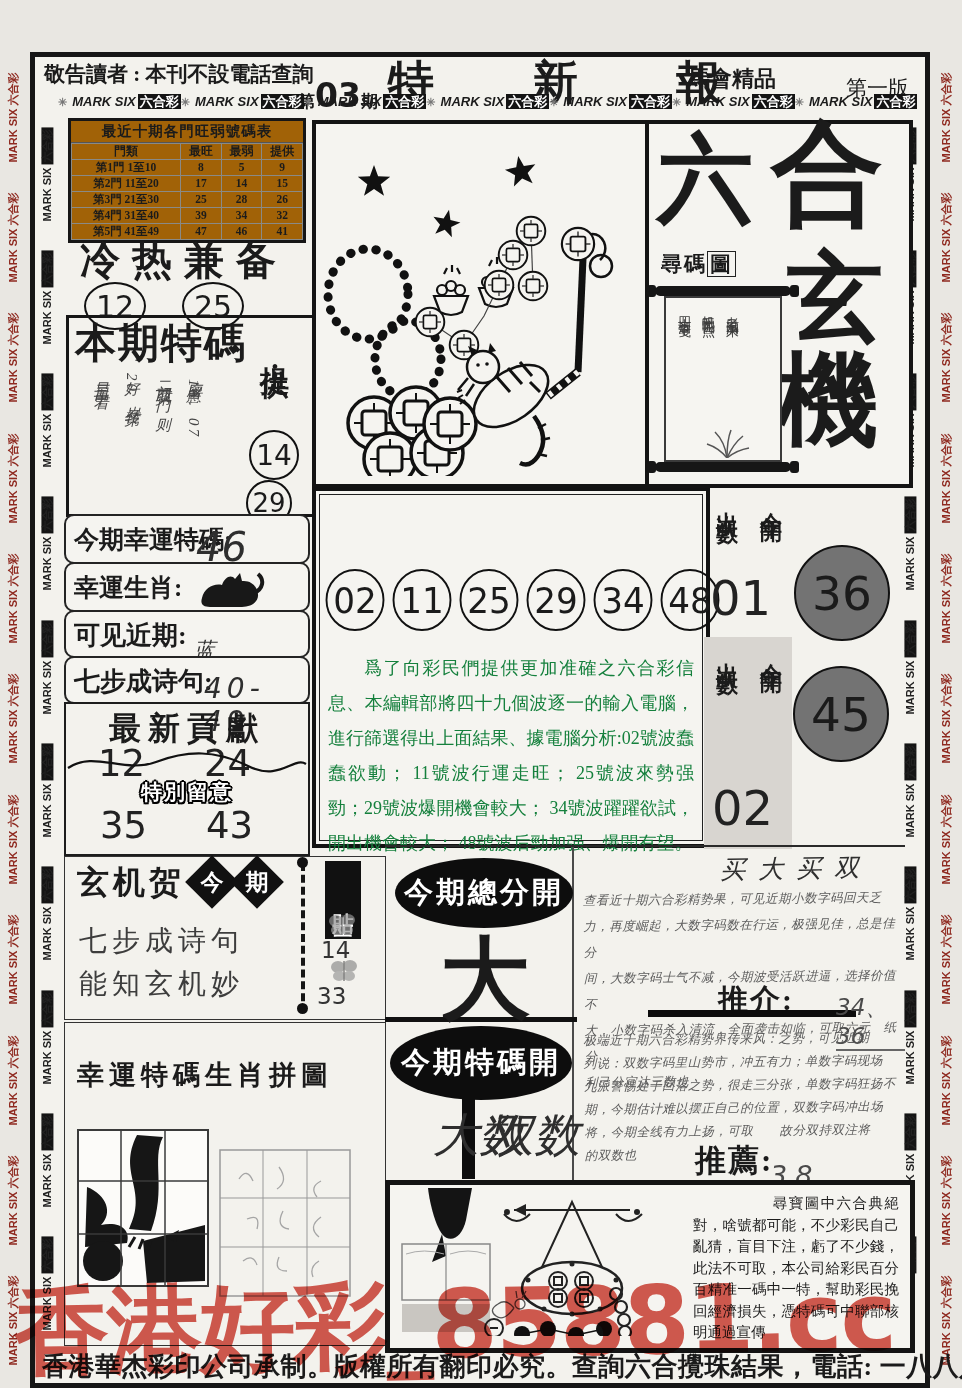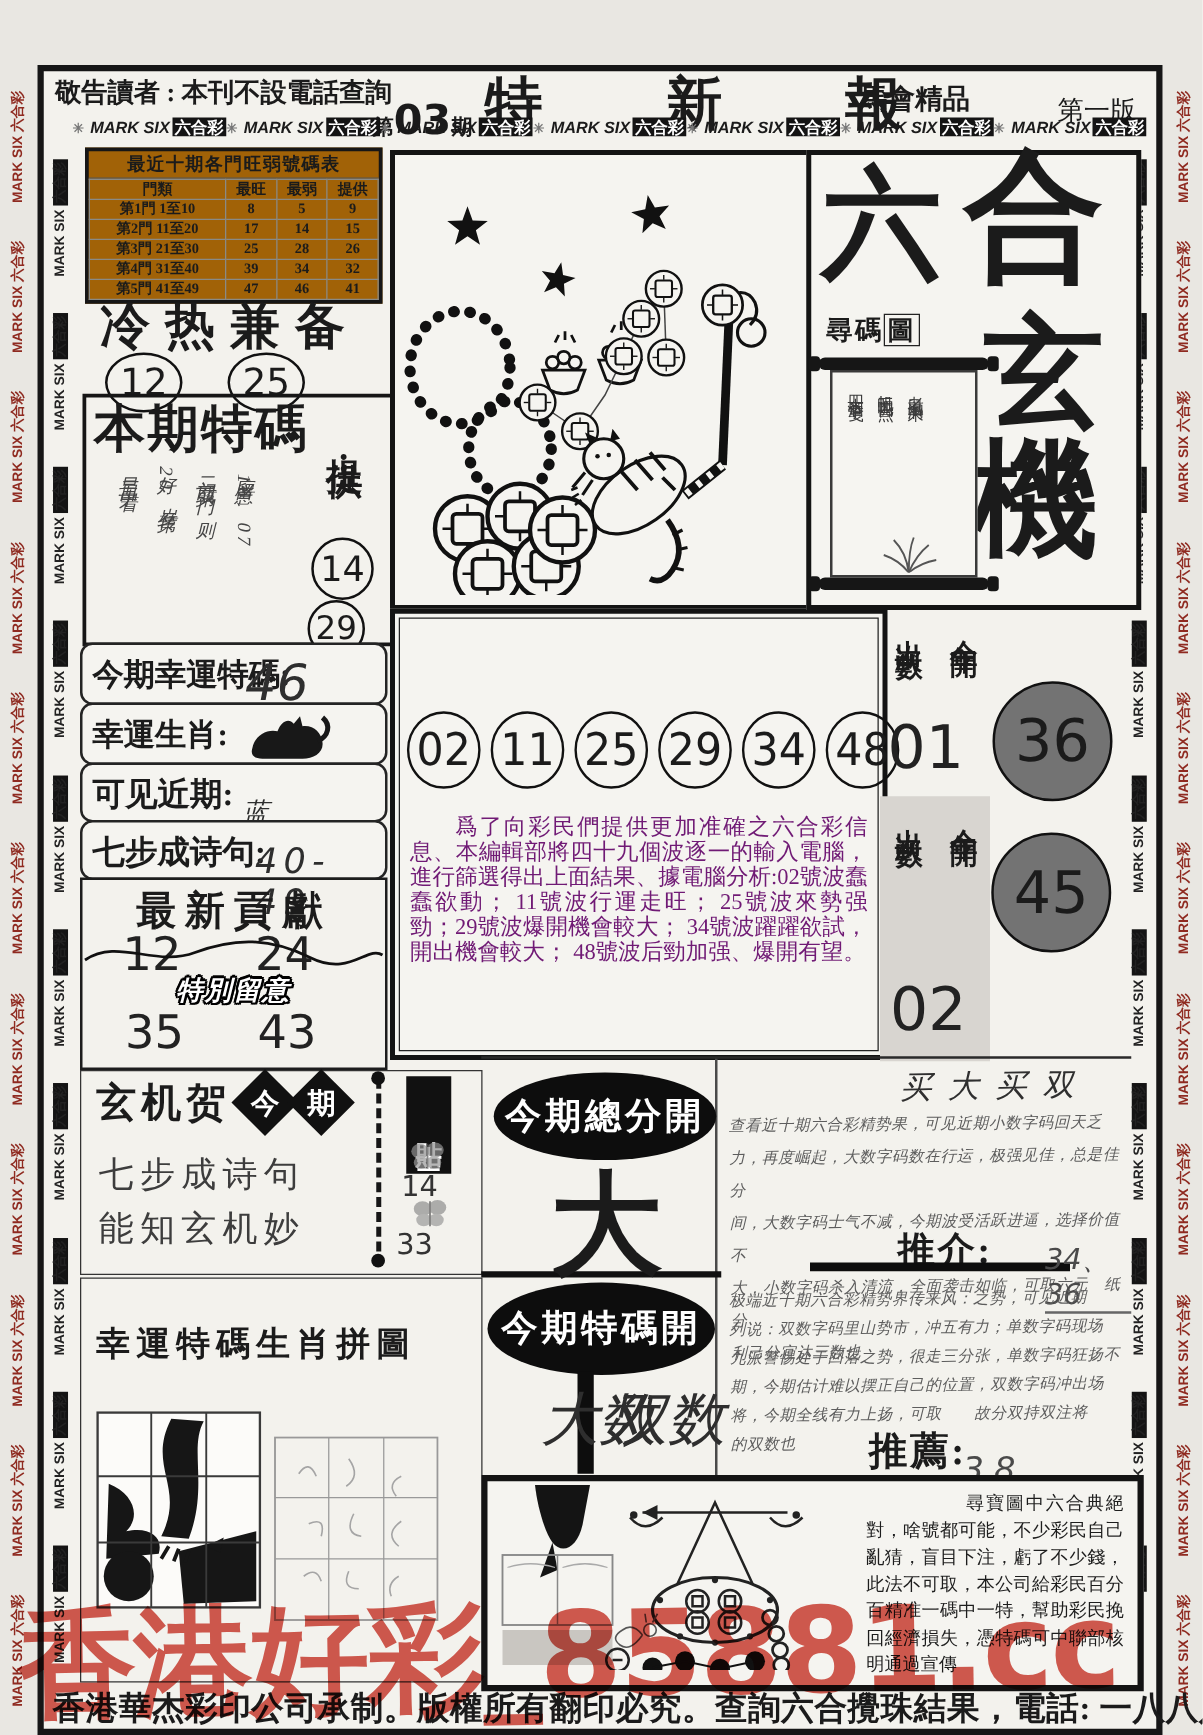--- a/index.html
+++ b/index.html
@@ -41,42 +41,42 @@
   .vtext{writing-mode:vertical-rl;text-orientation:upright;}
   .sp-notes{writing-mode:vertical-rl;font-size:15px;color:#454545;font-style:italic;line-height:31px;letter-spacing:3px;}
   .provide{font-size:29px;font-weight:bold;letter-spacing:4px;}
   .lucky-row{border:2px solid #242424;border-radius:10px;background:#f5f4f0;}
   .lucky-label{font-size:25px;font-weight:bold;white-space:nowrap;}
   .hand{font-style:italic;color:#2e2e2e;}
   .contrib-box{border:2.5px solid #1d1d1d;}
   .contrib-title{font-size:32px;font-weight:900;letter-spacing:7px;text-align:center;}
   .big-num{font-family:"DejaVu Sans",sans-serif;font-size:37px;color:#222;}
   .outline-text{font-size:21px;font-weight:900;color:#fff;letter-spacing:2px;
-     text-shadow:-2px 0 #000,2px 0 #000,0 -2px #000,0 2px #000,-1.5px -1.5px #000,1.5px 1.5px #000,-1.5px 1.5px #000,1.5px -1.5px #000;font-style:italic;}
+     text-shadow:-2px 0 #000,2px 0 #000,0 -2px #000,0 2px #000,-1.5px -1.5px #000,1.5px 1.5px #000,-1.5px 1.5px #000,1.5px -1.5px #000;}
   .myst-box{border:1.5px solid #333;}
   .myst-title{font-size:32px;font-weight:900;letter-spacing:4px;}
   .diamond{width:38px;height:38px;background:#111;transform:rotate(45deg);display:flex;align-items:center;justify-content:center;}
   .diamond span{transform:rotate(-45deg);color:#fff;font-size:23px;font-weight:bold;}
   .poem{font-size:28px;color:#3d3d3d;letter-spacing:5px;line-height:43px;white-space:nowrap;}
   .dashline{border-left:4px dashed #161616;}
   .dot{width:11px;height:11px;border-radius:50%;background:#111;}
   .tip-box{background:#111;color:#fff;display:flex;align-items:center;justify-content:center;}
   .tip-box span{writing-mode:vertical-rl;text-orientation:upright;font-size:21px;font-weight:bold;letter-spacing:4px;}
   .tip-num{font-family:"DejaVu Sans",sans-serif;font-size:23px;color:#333;}
   .puzzle-box{border:1.5px solid #333;}
   .puzzle-title{font-size:27px;font-weight:bold;letter-spacing:5px;white-space:nowrap;}
   
   .illus-box{border:4px solid #141414;background:#f5f4f0;}
   .ana-box{border:4px solid #131313;background:#f5f4f0;}
   .ana-inner{position:absolute;left:3px;top:3px;right:3px;bottom:3px;border:1.5px solid #222;pointer-events:none;}
   .ana-title{font-size:36px;font-weight:900;letter-spacing:2px;text-align:center;}
   .ana-circles{display:flex;gap:5px;}
   .ana-circle{width:58px;height:58px;border:2.5px solid #111;border-radius:50%;display:flex;align-items:center;justify-content:center;
      font-family:"DejaVu Sans",sans-serif;font-size:36px;transform:scaleX(.95);}
-  .ana-para{font-size:18px;line-height:20px;text-align:justify;text-indent:2em;color:#701a75;}
+  .ana-para{font-size:18px;line-height:35px;text-align:justify;text-indent:2em;color:#15803d;}
   .oval{background:#0d0d0d;border-radius:50%;display:flex;align-items:center;justify-content:center;}
   .oval span{color:#fff;font-size:29px;font-weight:bold;letter-spacing:3px;white-space:nowrap;}
   .hw{font-style:italic;color:#5d5d5d;letter-spacing:0.5px;}
   .hw-lines{font-size:12.5px;line-height:26px;transform:rotate(-0.6deg);}
   .rec-label{font-size:30px;font-weight:900;letter-spacing:2px;}
   .rec-val{font-size:23px;font-style:italic;color:#4a4a4a;border-bottom:2px solid #666;font-family:"DejaVu Sans",sans-serif;}
   .treasure-box{border:5px solid #141414;background:#f5f4f0;}
   .treasure-text{font-size:14.5px;line-height:21.5px;text-align:justify;text-indent:5.5em;color:#1d1d1d;}
   
   .hex-box{border:4px solid #141414;background:#f5f4f0;}

